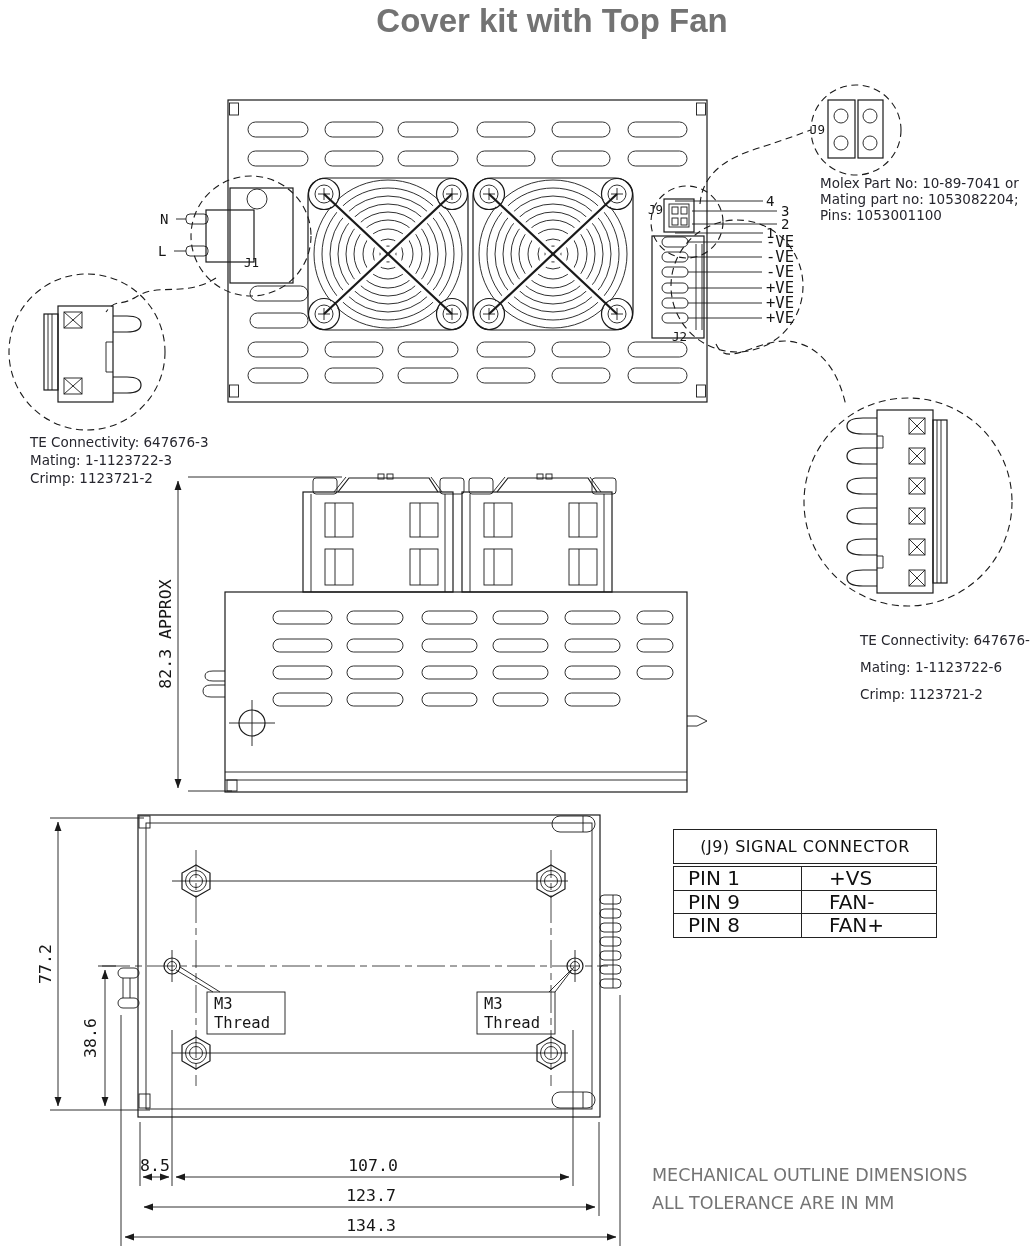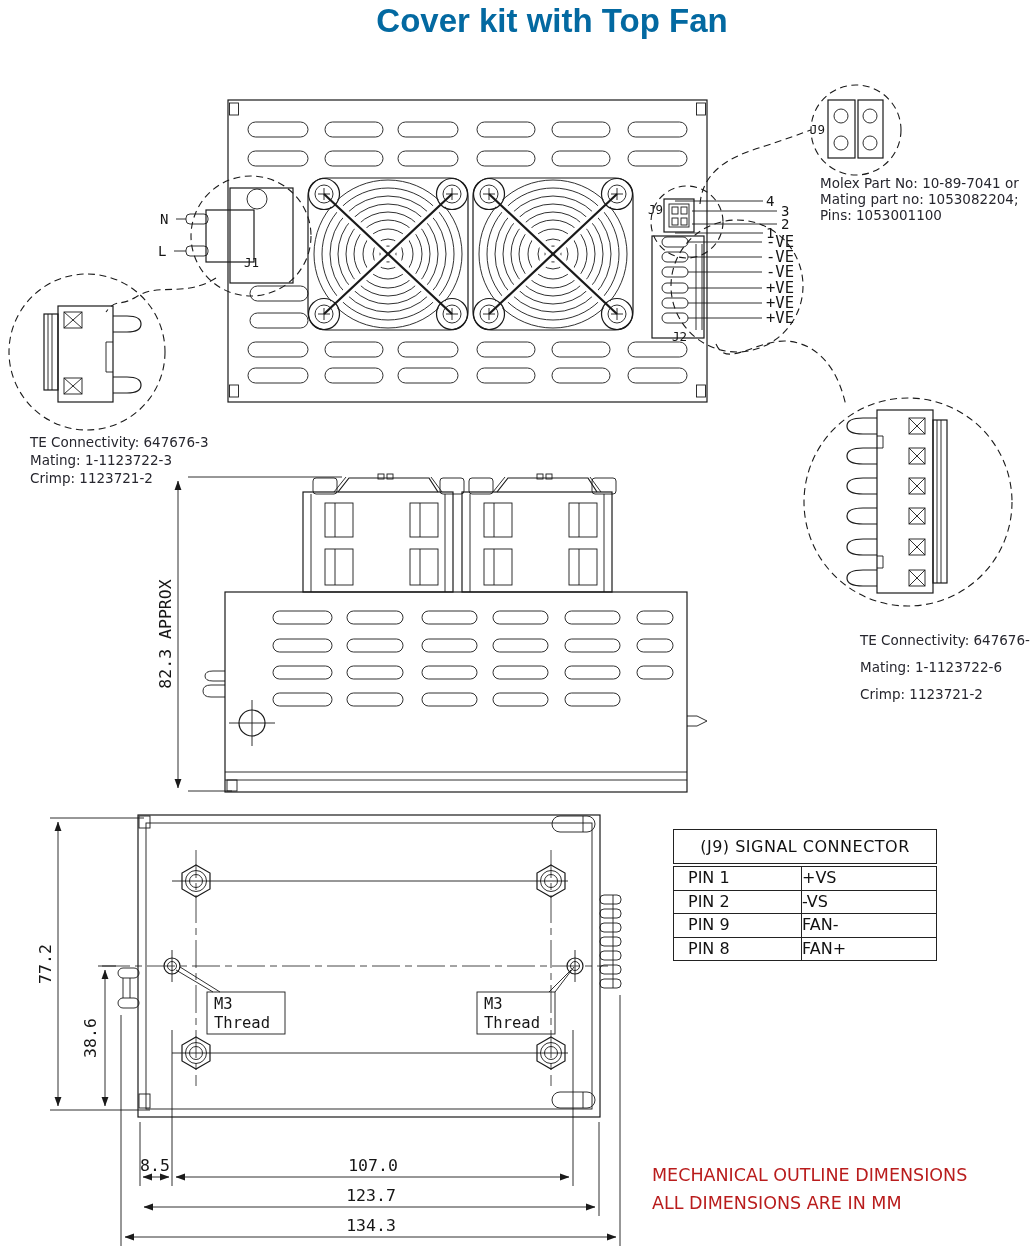--- a/index.html
+++ b/index.html
@@ -1,41 +1,41 @@
 <!DOCTYPE html>
 <html><head>
 <meta charset="utf-8">
 <style>
   html,body{margin:0;padding:0;background:#fff;}
   .canvas{position:relative;width:1030px;height:1249px;background:#ffffff;overflow:hidden;}
   .canvas svg{position:absolute;left:0;top:0;}
   .title{position:absolute;left:252px;top:2px;width:600px;text-align:center;
-         font-family:"Liberation Sans",sans-serif;font-weight:bold;font-size:33px;color:#0369a1;}
+         font-family:"Liberation Sans",sans-serif;font-weight:bold;font-size:33px;color:#737373;}
   
   .ln{stroke:#1a1a1a;stroke-width:1.2;fill:none;}
   .tn{stroke:#1a1a1a;stroke-width:0.9;fill:none;}
   .dash{stroke:#1a1a1a;stroke-width:1.1;fill:none;stroke-dasharray:7 4.5;}
   .cl{stroke:#1a1a1a;stroke-width:0.8;fill:none;stroke-dasharray:28 5 7 5;}
   .halo{stroke:#ffffff;stroke-width:9;fill:none;}
   .strut{stroke:#1a1a1a;stroke-width:2.2;fill:none;}
   
   .cad{font-family:"DejaVu Sans Mono","Liberation Mono",monospace;fill:#161616;}
   .c12{font-size:12.5px;} .c14{font-size:14px;} .c15{font-size:15.5px;} .c16{font-size:16.5px;}
   
   .ann{font-family:"DejaVu Sans","Liberation Sans",sans-serif;font-size:13.5px;fill:#26262e;}
   
   .tbl{position:absolute;left:673px;top:829px;width:264px;font-family:"DejaVu Sans","Liberation Sans",sans-serif;color:#111;}
   .tbl-h{border:1.8px solid #222;height:33px;line-height:33px;text-align:center;font-size:16px;letter-spacing:.5px;}
   .tbl-b{border:1.8px solid #222;margin-top:2px;}
-  .tr{display:flex;height:22.5px;line-height:22.5px;border-top:1.3px solid #222;font-size:16px;}
+  .tr{display:flex;height:22.5px;line-height:22.5px;border-top:1.3px solid #222;font-size:20px;gap:27px;}
   .tr:first-child{border-top:none;}
   .td1{width:128px;border-right:1.3px solid #222;padding-left:14px;box-sizing:border-box;}
   .td2{flex:1;text-align:left;}
   .notes{position:absolute;left:652px;top:1162px;font-family:"DejaVu Sans","Liberation Sans",sans-serif;
-         font-size:17.5px;line-height:27.5px;color:#b91c1c;}
+         font-size:17.5px;line-height:27.5px;color:#737373;}
 </style>
 </head>
 <body>
 
 <div class="canvas">
 
   <div class="title">Cover kit with Top Fan</div>
 
   <svg width="1030" height="1249" viewBox="0 0 1030 1249">
     <defs>
@@ -494,32 +494,28 @@
   </svg>
 
   <div class="tbl">
     <div class="tbl-h">(J9) SIGNAL CONNECTOR</div>
     <div class="tbl-b">
       <div class="tr">
         <div class="td1">PIN 1</div>
         <div class="td2">+VS</div>
       </div>
       <div class="tr">
-        <div class="td1">PIN 2</div>
-        <div class="td2">-VS</div>
-      </div>
-      <div class="tr">
         <div class="td1">PIN 9</div>
         <div class="td2">FAN-</div>
       </div>
       <div class="tr">
         <div class="td1">PIN 8</div>
         <div class="td2">FAN+</div>
       </div>
     </div>
   </div>
 
   <div class="notes">
     <div>MECHANICAL OUTLINE DIMENSIONS</div>
-    <div>ALL DIMENSIONS ARE IN MM</div>
+    <div>ALL TOLERANCE ARE IN MM</div>
   </div>
 
 </div>
 
 </body></html>

